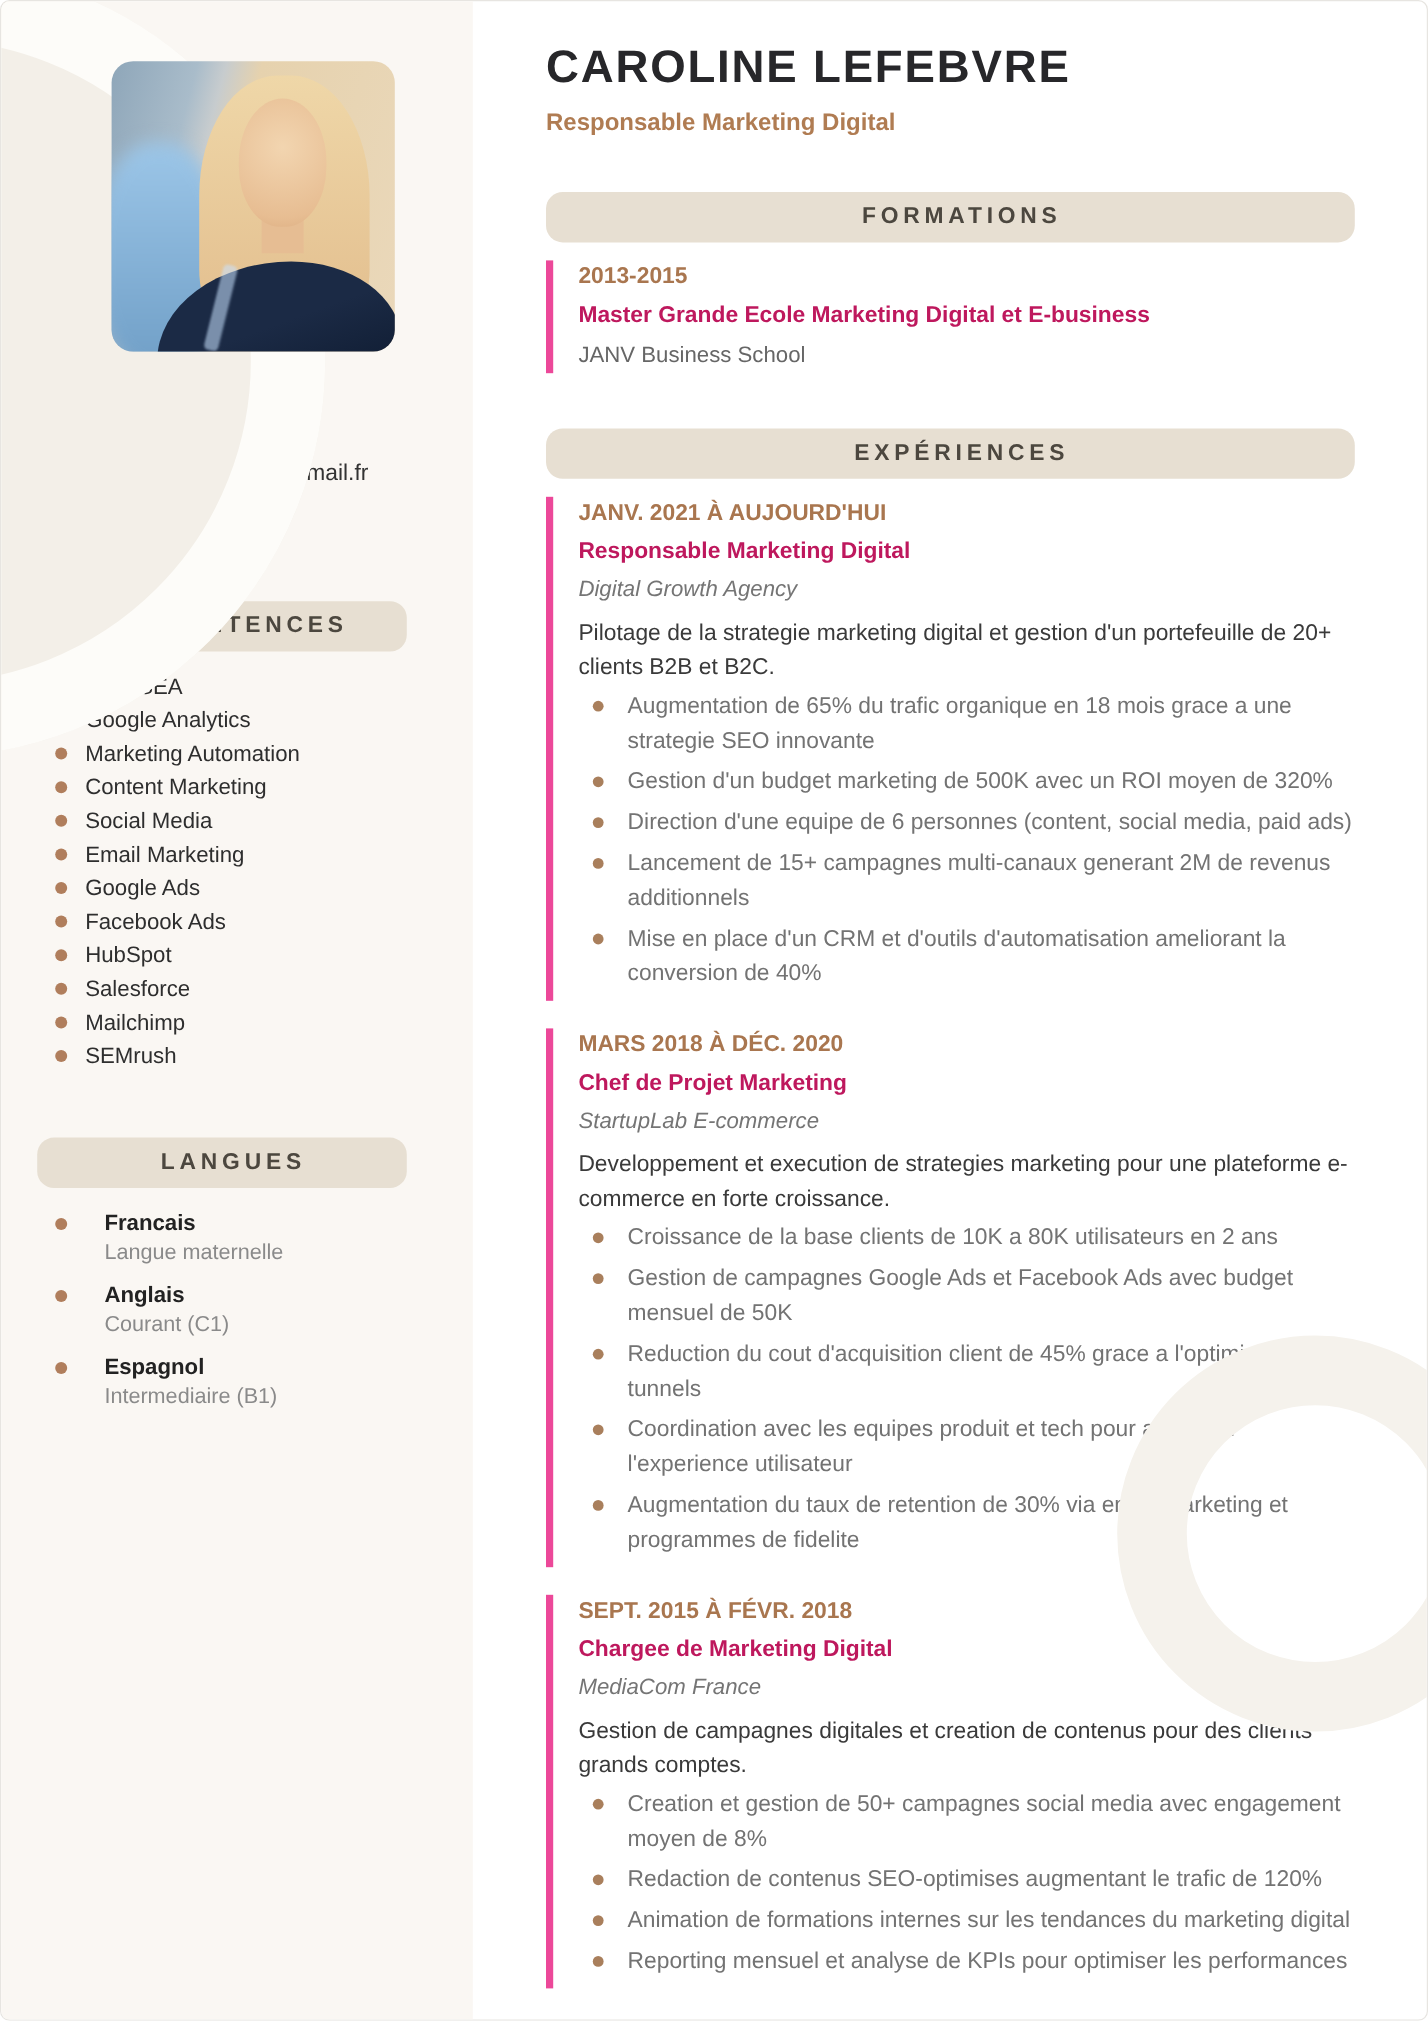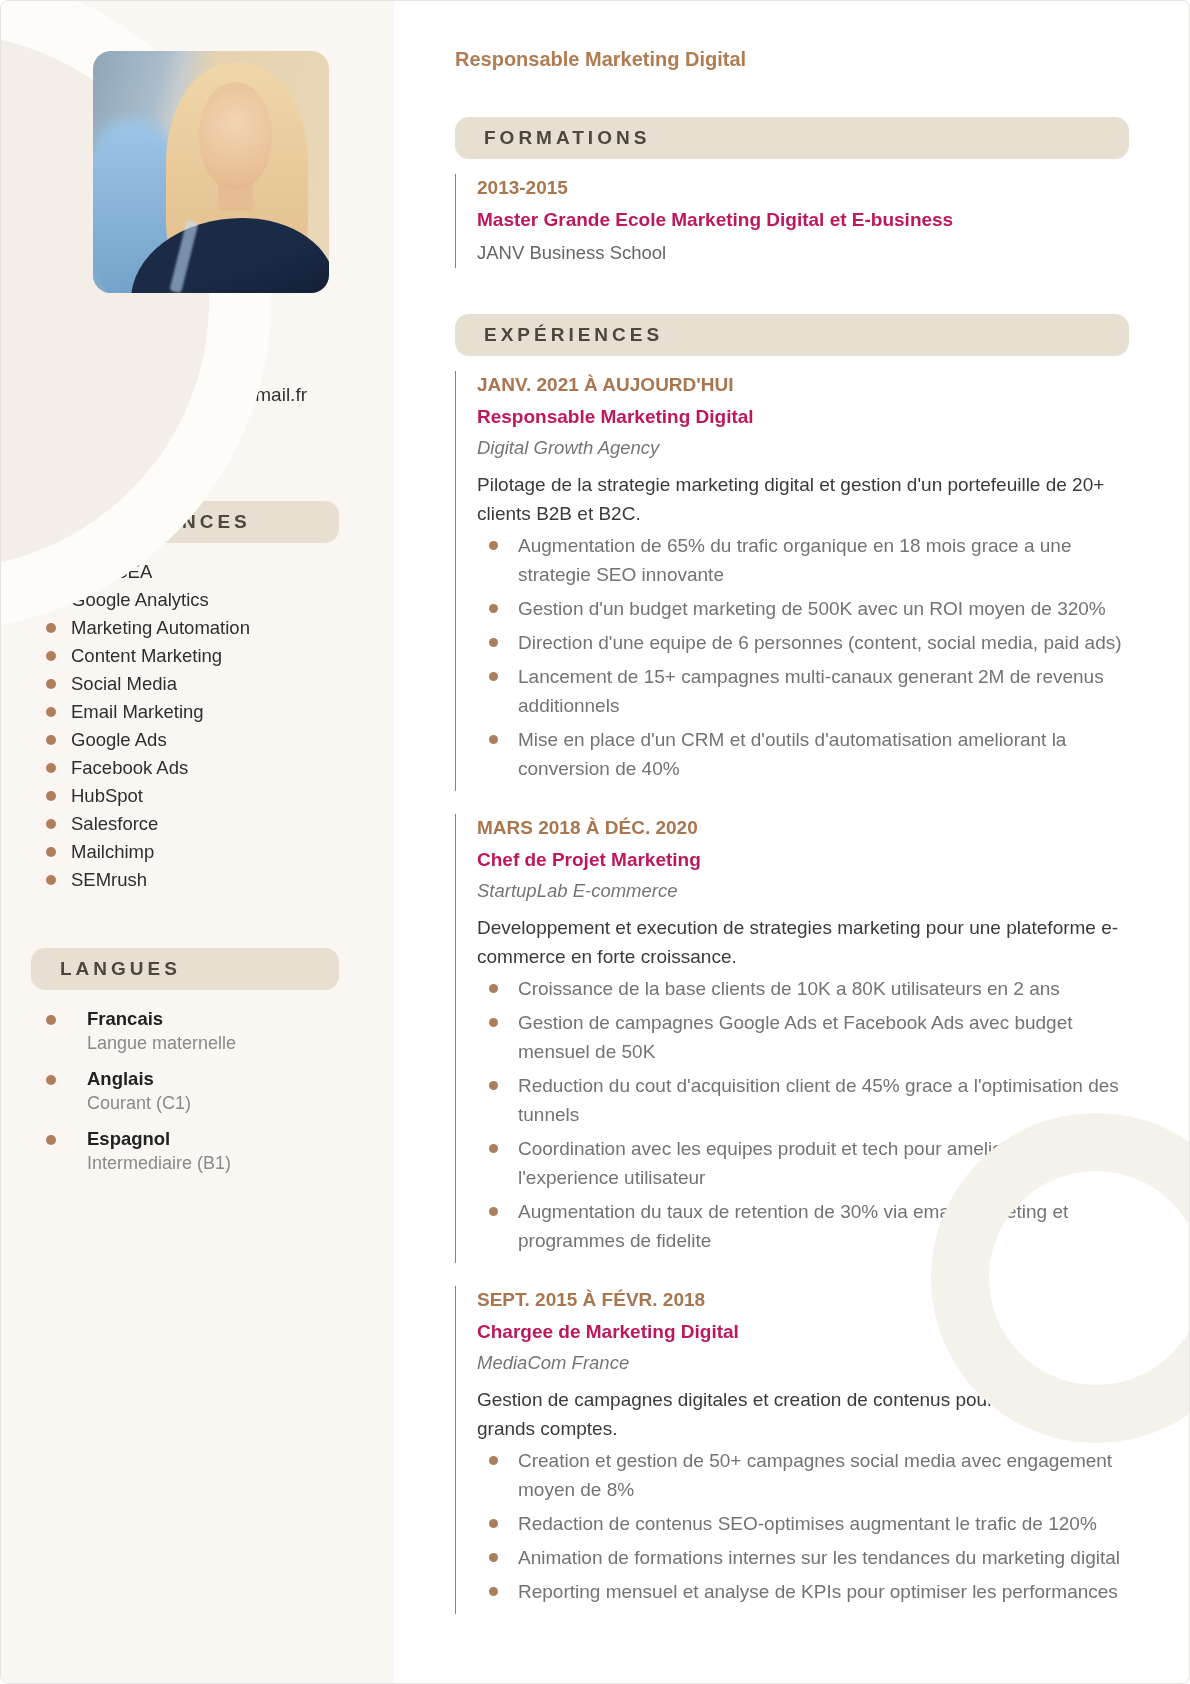--- a/index.html
+++ b/index.html
@@ -25,36 +25,36 @@
   .photo .p-torso{position:absolute;left:16%;bottom:-5%;width:86%;height:36%;
     border-radius:55% 45% 0 0 / 95% 75% 0 0;
     background:linear-gradient(160deg,#1b2a45 55%,#101d33 100%);}
   .photo .p-stripe{position:absolute;left:36%;bottom:0;width:5%;height:30%;background:rgba(200,225,255,.55);
     transform:rotate(14deg);border-radius:4px;filter:blur(1px);}
   .contact{list-style:none;margin:50px 0 0;padding:0 20px 0 47px;}
   .contact li{display:flex;align-items:center;gap:14px;margin-bottom:13px;font-size:19px;color:#333;}
   .cicon{flex:none;display:flex;align-items:center;justify-content:center;width:24px;height:26px;}
   .cicon svg{stroke:#4d4d4d;}
   .pill{background:#e7dfd2;color:#4c473f;font-weight:bold;font-size:19px;letter-spacing:4px;
-    border-radius:14px;padding:10px 10px 10px 29px;}
+    border-radius:14px;padding:10px 10px 10px 29px;text-align:center;}
   .side-pill{margin:54px 55px 0 30px;}
   .skills{list-style:none;margin:15px 0 0;padding:0 10px 0 45px;}
   .skills li{display:flex;align-items:center;gap:15px;height:28px;font-size:18.5px;color:#2e2e2e;}
   .sdot{flex:none;width:10px;height:10px;border-radius:50%;background:#b07e5c;}
   .langs{list-style:none;margin:18px 0 0;padding:0 10px 0 45px;}
   .langs li{display:flex;align-items:flex-start;gap:31px;margin-bottom:14px;}
   .langs .sdot{margin-top:7px;}
   .lang-name{font-weight:bold;font-size:18.5px;color:#222;}
   .lang-level{color:#8a8a8a;font-size:18px;margin-top:3px;}
   
   .main{position:absolute;left:393px;top:0;right:0;bottom:0;padding:34px 60px 0 61px;box-sizing:border-box;}
   .name{margin:0;font-size:38px;font-weight:bold;letter-spacing:1.5px;color:#27272a;}
   .subtitle{margin-top:13px;font-size:20px;font-weight:bold;color:#b07c52;}
   .main-pill{margin-top:46px;}
-  .entry{margin-top:15px;border-left:1px solid #ec4899;padding:3px 0 3px 21px;}
+  .entry{margin-top:15px;border-left:6px solid #ec4899;padding:3px 0 3px 21px;}
   .entry .date{color:#a9764f;font-weight:bold;font-size:19px;margin-bottom:10px;}
   .entry .etitle{font-weight:bold;font-size:19px;color:#be185d;margin-bottom:9px;}
   .entry .muted{color:#666;font-size:18.5px;line-height:25px;}
   .entry .company{font-style:italic;color:#757575;font-size:18.5px;margin:9px 0 0;}
   .entry .desc{font-size:19px;color:#3a3a3a;line-height:29px;margin:11px 0 2px;}
   .achv{list-style:none;margin:3px 0 0;padding:0 0 0 12px;}
   .achv li{display:flex;gap:20px;font-size:19px;color:#737373;line-height:29px;margin-bottom:5px;}
   .adot{flex:none;width:9px;height:9px;border-radius:50%;background:#a97f5c;margin-top:10px;}
   .job{margin-bottom:23px;}
   .ring-right{position:absolute;right:-72px;bottom:240px;width:330px;height:330px;border-radius:50%;
@@ -196,20 +196,21 @@
           <span class="sdot"></span>
           <span>
             <span class="lang-name" style="display:block">Espagnol</span>
             <span class="lang-level" style="display:block">Intermediaire (B1)</span>
           </span>
         </li>
       </ul>
   </aside>
 
   <main class="main">
+    <h1 class="name">CAROLINE LEFEBVRE</h1>
     <div class="subtitle">Responsable Marketing Digital</div>
 
     <div class="pill main-pill">FORMATIONS</div>
     <div class="entry">
       <div class="date">2013-2015</div>
       <div class="etitle">Master Grande Ecole Marketing Digital et E-business</div>
       <div class="muted">JANV Business School</div>
     </div>
 
     <div class="pill main-pill">EXPÉRIENCES</div>

